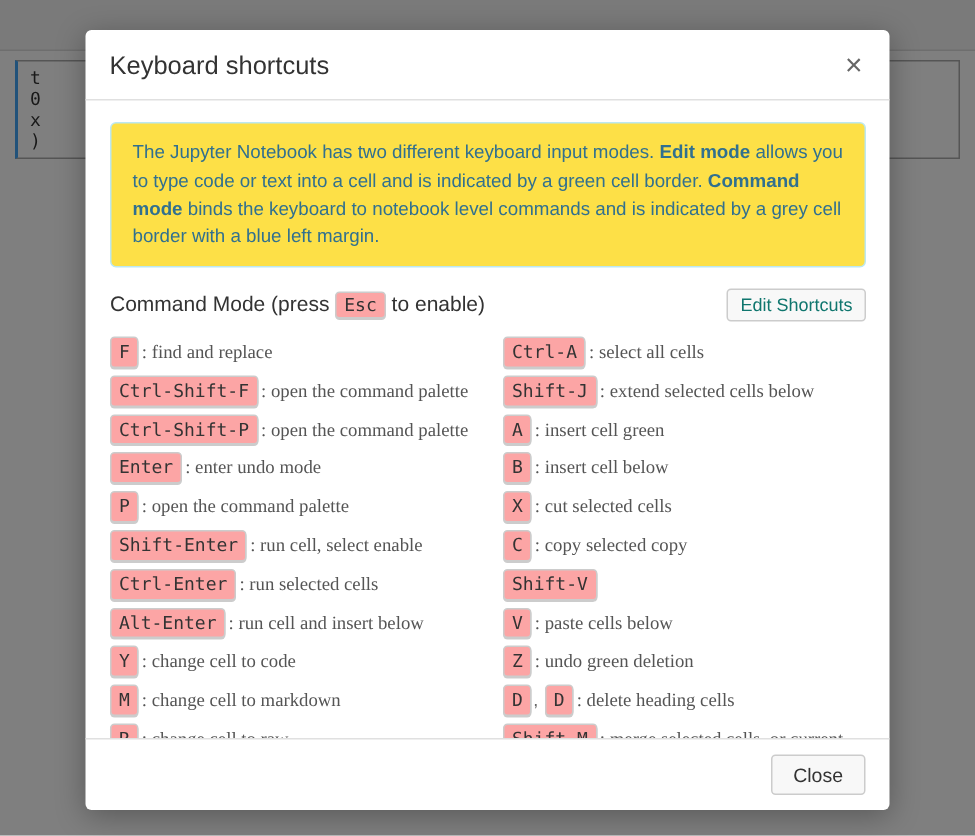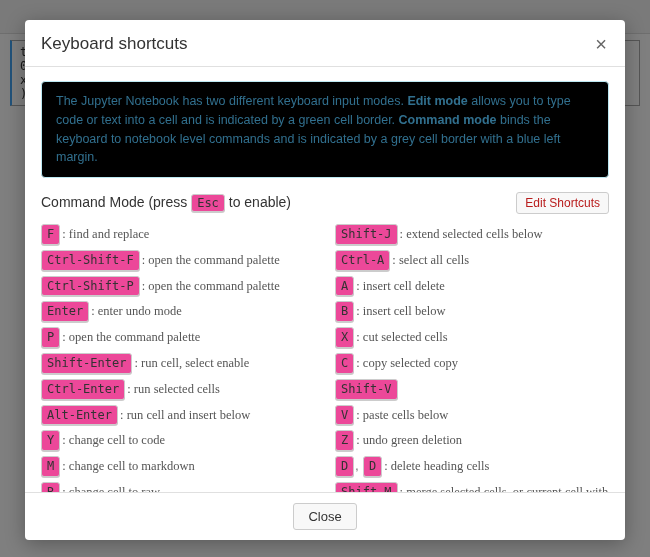--- a/index.html
+++ b/index.html
@@ -18,21 +18,21 @@
       background: rgba(0,0,0,0.5);
       display: flex;
       align-items: flex-start;
       justify-content: center;
       padding-top: 20px;
     }
     .modal {
       background: #fff;
       border-radius: 4px;
       box-shadow: 0 4px 20px rgba(0,0,0,0.3);
-      width: 600px;
+      width: 536px;
       max-height: 520px;
       display: flex;
       flex-direction: column;
       position: relative;
     }
     .modal-header {
       display: flex;
       align-items: center;
       justify-content: space-between;
       padding: 14px 16px 12px 16px;
@@ -51,21 +51,21 @@
       cursor: pointer;
       line-height: 1;
       padding: 0 2px;
     }
     .modal-body {
       overflow-y: auto;
       padding: 14px 16px;
       flex: 1;
     }
     .info-box {
-      background: #000000;
+      background: #fde047;
       border: 1px solid #bce8f1;
       border-radius: 4px;
       padding: 10px 14px;
       margin-bottom: 14px;
       font-size: 12.5px;
       color: #31708f;
       line-height: 1.5;
     }
     .info-box .edit-mode { font-weight: bold; color: #31708f; }
     .info-box .command-mode { font-weight: bold; color: #31708f; }
@@ -77,34 +77,34 @@
     }
     .section-title {
       font-size: 14px;
       color: #333;
     }
     .kbd-inline {
       display: inline-block;
       padding: 1px 5px;
       font-size: 12px;
       font-family: monospace;
-      background: #ec4899;
+      background: #fca5a5;
       border: 1px solid #ccc;
       border-radius: 3px;
       box-shadow: 0 1px 0 rgba(0,0,0,0.2);
       color: #333;
     }
     .edit-shortcuts-btn {
       font-size: 12px;
       padding: 3px 8px;
       background: #f8f8f8;
       border: 1px solid #ccc;
       border-radius: 3px;
       cursor: pointer;
-      color: #b91c1c;
+      color: #0f766e;
     }
     .shortcuts-columns {
       display: flex;
       gap: 20px;
     }
     .shortcuts-col {
       flex: 1;
     }
     .shortcut-row {
       display: flex;
@@ -122,21 +122,21 @@
     }
     .shortcut-desc {
       color: #555;
       margin-left: 2px;
       font-family: Liberation Serif, serif;
     }
     .modal-footer {
       padding: 10px 16px;
       border-top: 1px solid #e0e0e0;
       display: flex;
-      justify-content: center;
+      justify-content: flex-end;
     }
     .close-footer-btn {
       padding: 5px 14px;
       background: #f8f8f8;
       border: 1px solid #ccc;
       border-radius: 3px;
       cursor: pointer;
       font-size: 13px;
       color: #333;
     }
@@ -280,35 +280,35 @@
               <span class="shortcut-keys">
                 <span class="kbd-inline">1</span>
               </span>
               <span class="shortcut-desc">: change cell to heading 1</span>
             </div>
           </div>
 
         <div class="shortcuts-col" id="right-col">
             <div class="shortcut-row">
               <span class="shortcut-keys">
+                <span class="kbd-inline">Ctrl-A</span>
+              </span>
+              <span class="shortcut-desc">: select all cells</span>
+            </div>
+            <div class="shortcut-row">
+              <span class="shortcut-keys">
                 <span class="kbd-inline">Shift-J</span>
               </span>
               <span class="shortcut-desc">: extend selected cells below</span>
             </div>
             <div class="shortcut-row">
               <span class="shortcut-keys">
-                <span class="kbd-inline">Ctrl-A</span>
-              </span>
-              <span class="shortcut-desc">: select all cells</span>
-            </div>
-            <div class="shortcut-row">
-              <span class="shortcut-keys">
                 <span class="kbd-inline">A</span>
               </span>
-              <span class="shortcut-desc">: insert cell delete</span>
+              <span class="shortcut-desc">: insert cell green</span>
             </div>
             <div class="shortcut-row">
               <span class="shortcut-keys">
                 <span class="kbd-inline">B</span>
               </span>
               <span class="shortcut-desc">: insert cell below</span>
             </div>
             <div class="shortcut-row">
               <span class="shortcut-keys">
                 <span class="kbd-inline">X</span>

